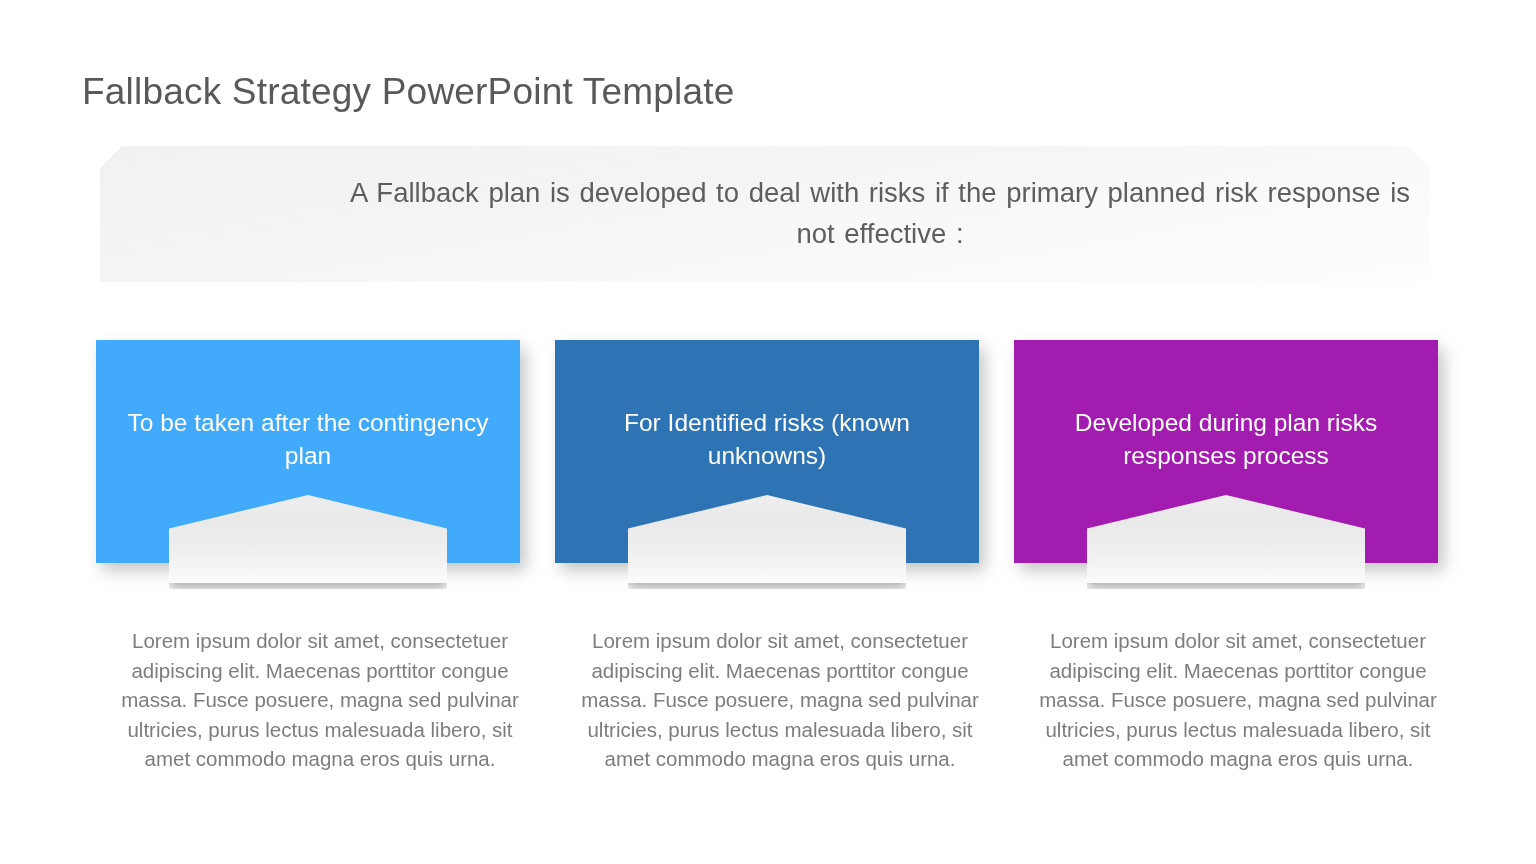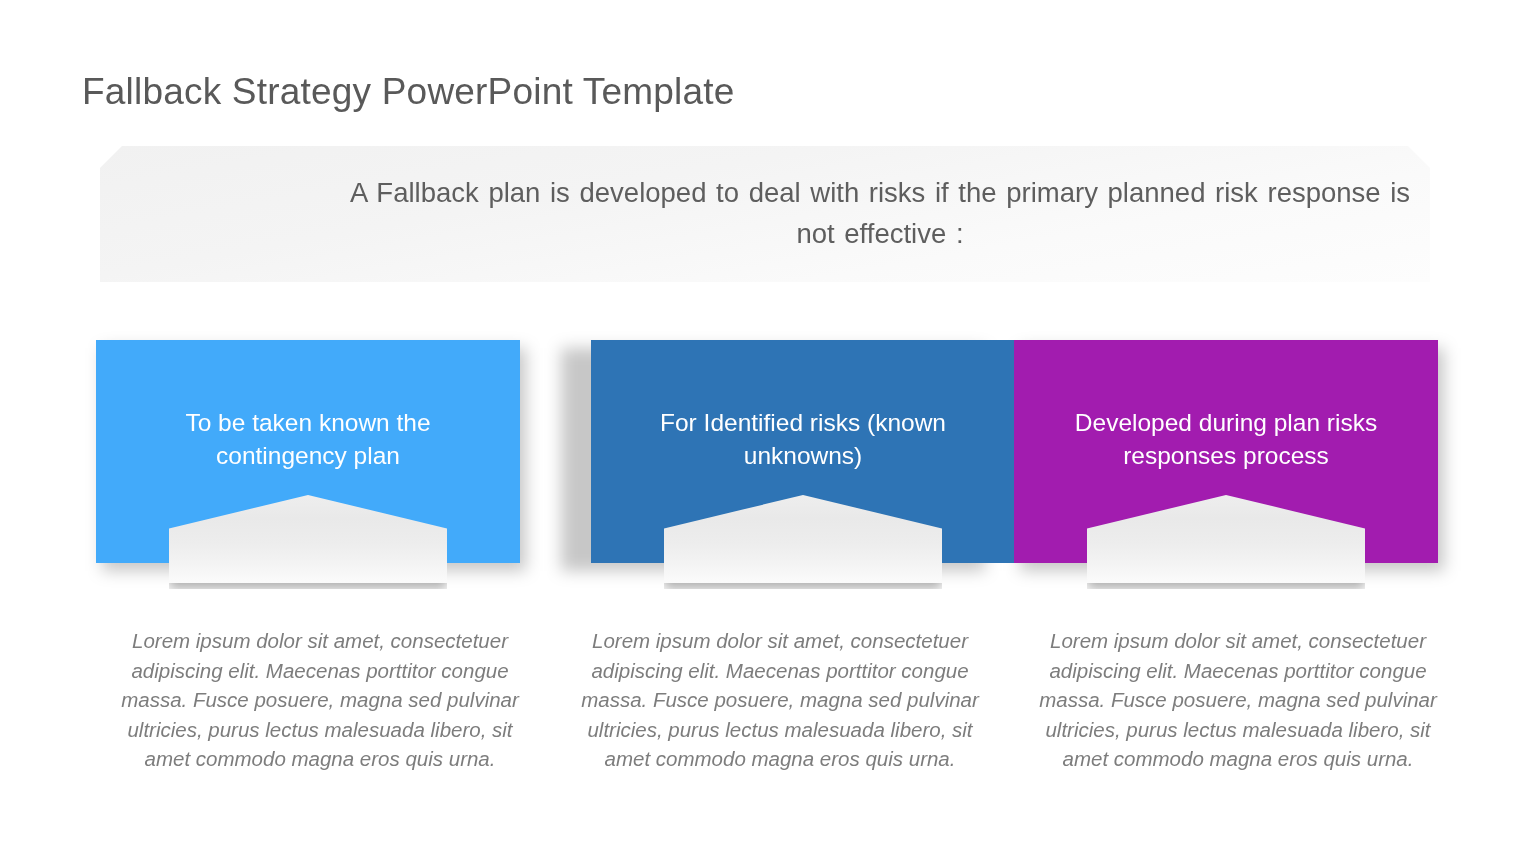--- a/index.html
+++ b/index.html
@@ -144,21 +144,20 @@
   
   .body-text {
     position: absolute;
     top: 626px;
     width: 400px;
     text-align: center;
     font-size: 20.5px;
     line-height: 29.5px;
     color: #7d7d7d;
     font-weight: 400;
-    font-style: italic;
   }
 
   #body-text-0 { left: 120px; }
   #body-text-1 { left: 580px; }
   #body-text-2 { left: 1038px; }
 </style>
 </head>
 <body>
 
 <div id="slide">
@@ -166,29 +165,29 @@
   <div id="slide-title" style="color: rgb(89, 89, 89);">Fallback Strategy PowerPoint Template</div>
 
   <div id="banner-shadow"></div>
   <div id="banner">
     <div id="banner-text" style="color: rgb(94, 94, 94);">A Fallback plan is developed to deal with risks if the  primary planned risk response is not effective :</div>
   </div>
 
   <div class="card-wrap" id="card-wrap-0">
     <div class="card-shadow"></div>
     <div class="card" id="card-0" style="background: rgb(66, 170, 250);">
-      <div class="card-title">To be taken known the contingency plan</div>
+      <div class="card-title">To be taken after the contingency plan</div>
       <div class="chevron-shadow"></div>
       <div class="chevron"></div>
     </div>
   </div>
 
   <div class="card-wrap" id="card-wrap-1">
     <div class="card-shadow"></div>
-    <div class="card" id="card-1" style="background: rgb(46, 116, 181); margin-left: 36px;">
+    <div class="card" id="card-1" style="background: rgb(46, 116, 181);">
       <div class="card-title">For Identified risks (known unknowns)</div>
       <div class="chevron-shadow"></div>
       <div class="chevron"></div>
     </div>
   </div>
 
   <div class="card-wrap" id="card-wrap-2">
     <div class="card-shadow"></div>
     <div class="card" id="card-2" style="background: #a21caf;">
       <div class="card-title">Developed during plan risks responses process</div>

